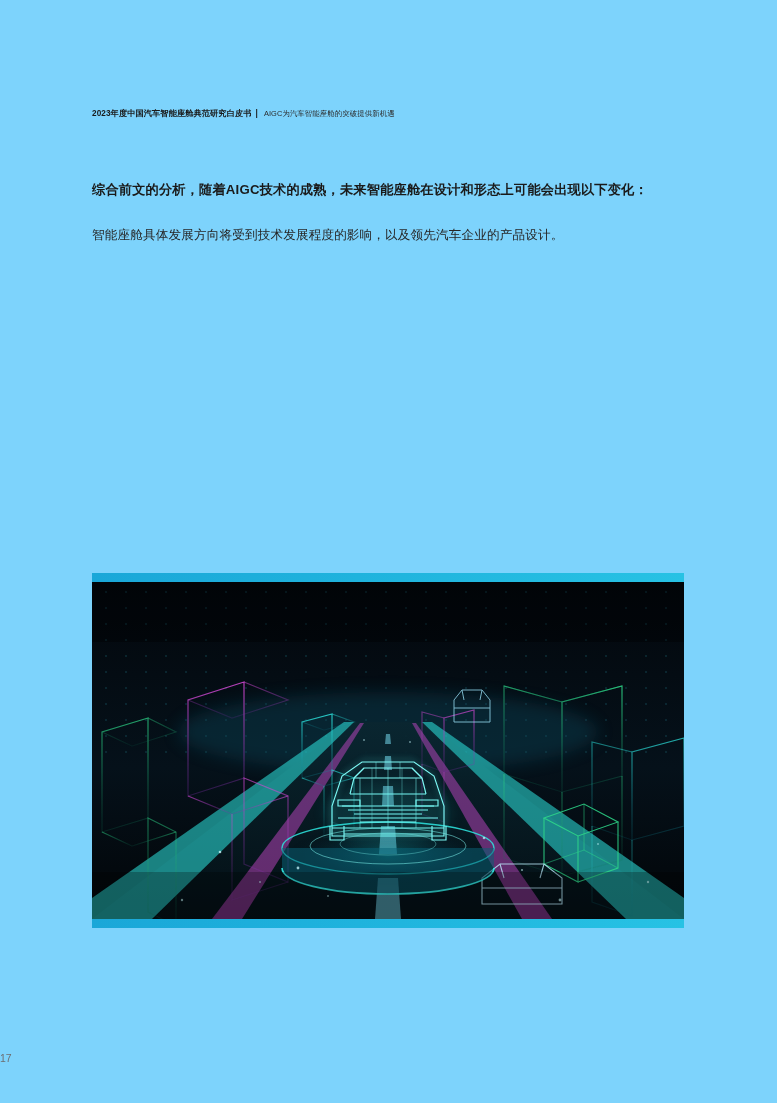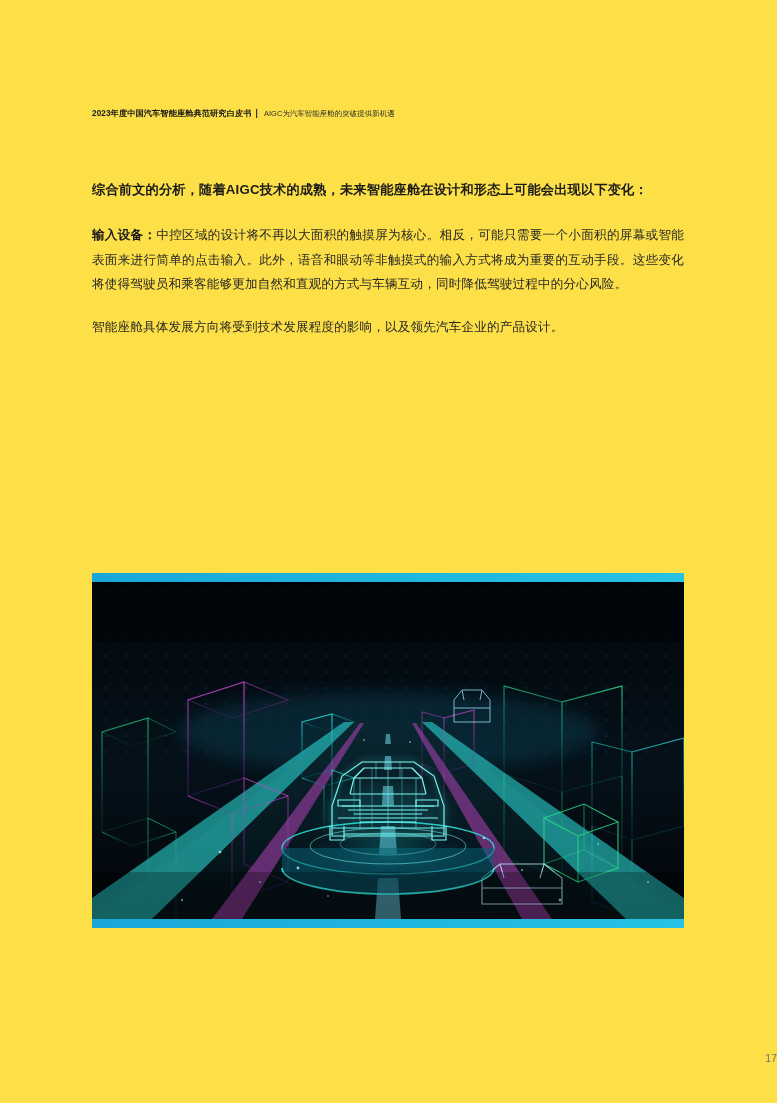--- a/index.html
+++ b/index.html
@@ -11,21 +11,21 @@
     width: 777px;
     height: 1103px;
     position: relative;
     font-family: "Liberation Sans", sans-serif;
     color: #231f20;
     overflow: hidden;
   }
   .page {
     position: absolute;
     inset: 0;
-    background: #fde047;
+    background: #7dd3fc;
   }
   
   .header {
     position: absolute;
     top: 108px;
     left: 92px;
     right: 92px;
     display: flex;
     align-items: baseline;
     font-size: 8.2px;
@@ -107,43 +107,40 @@
     background: #050a10;
   }
   .fig-img svg { display: block; width: 100%; height: 100%; }
 
   
   .pageno {
     position: absolute;
     top: 1052px;
     left: 0;
     width: 100%;
-    text-align: right;
+    text-align: left;
     font-size: 10.5px;
     color: #6d6e71;
   }
 </style>
 </head>
 <body>
 
 <div class="page">
 
   <div class="header">
     <span>2023年度中国汽车智能座舱典范研究白皮书</span>
     <span class="sep">|</span>
     <span class="sub">AIGC为汽车智能座舱的突破提供新机遇</span>
   </div>
 
   <div class="content">
 
     <p class="lead">综合前文的分析，随着AIGC技术的成熟，未来智能座舱在设计和形态上可能会出现以下变化：</p>
 
-    <p class="para">
-      <span class="label">输入设备：</span><span>中控区域的设计将不再以大面积的触摸屏为核心。相反，可能只需要一个小面积的屏幕或智能表面来进行简单的点击输入。此外，语音和眼动等非触摸式的输入方式将成为重要的互动手段。这些变化将使得驾驶员和乘客能够更加自然和直观的方式与车辆互动，同时降低驾驶过程中的分心风险。</span>
-    </p>
 
 
     <p class="para last">智能座舱具体发展方向将受到技术发展程度的影响，以及领先汽车企业的产品设计。</p>
   </div>
 
   <div class="figure">
     <div class="fig-topbar"></div>
     <div class="fig-img">
       <svg viewBox="0 0 592 337" preserveAspectRatio="xMidYMid slice">
         <defs>

